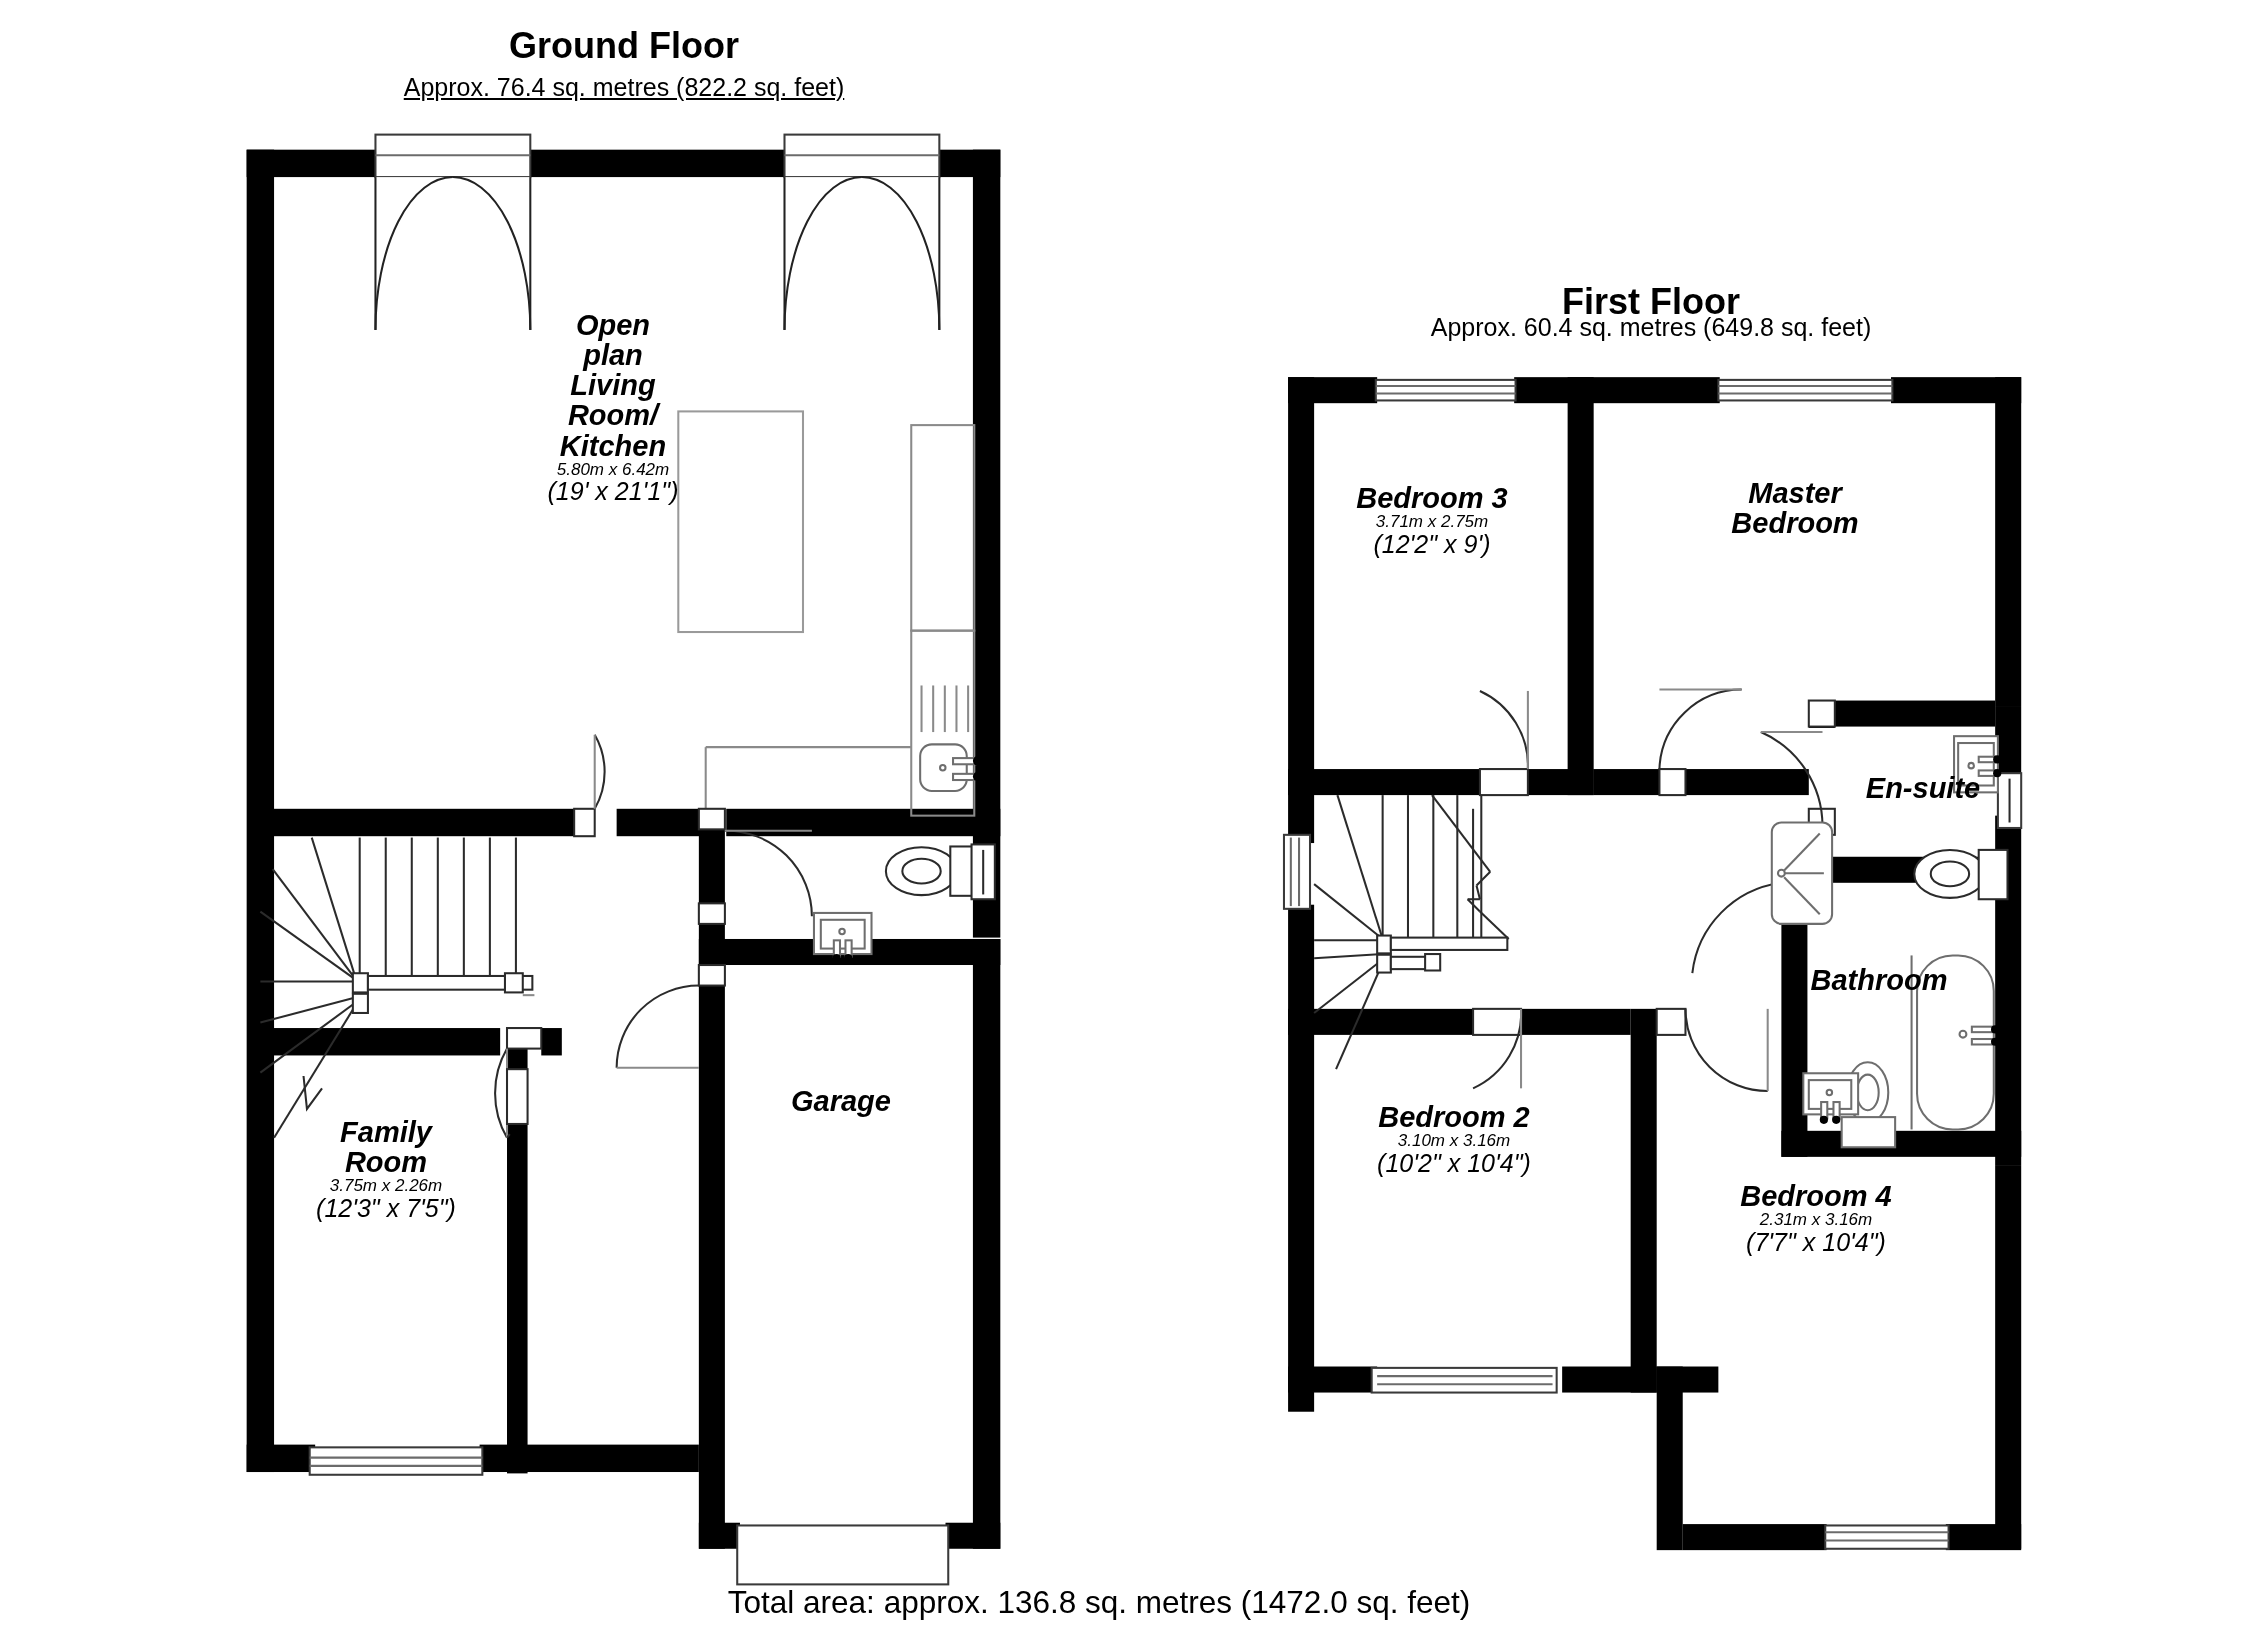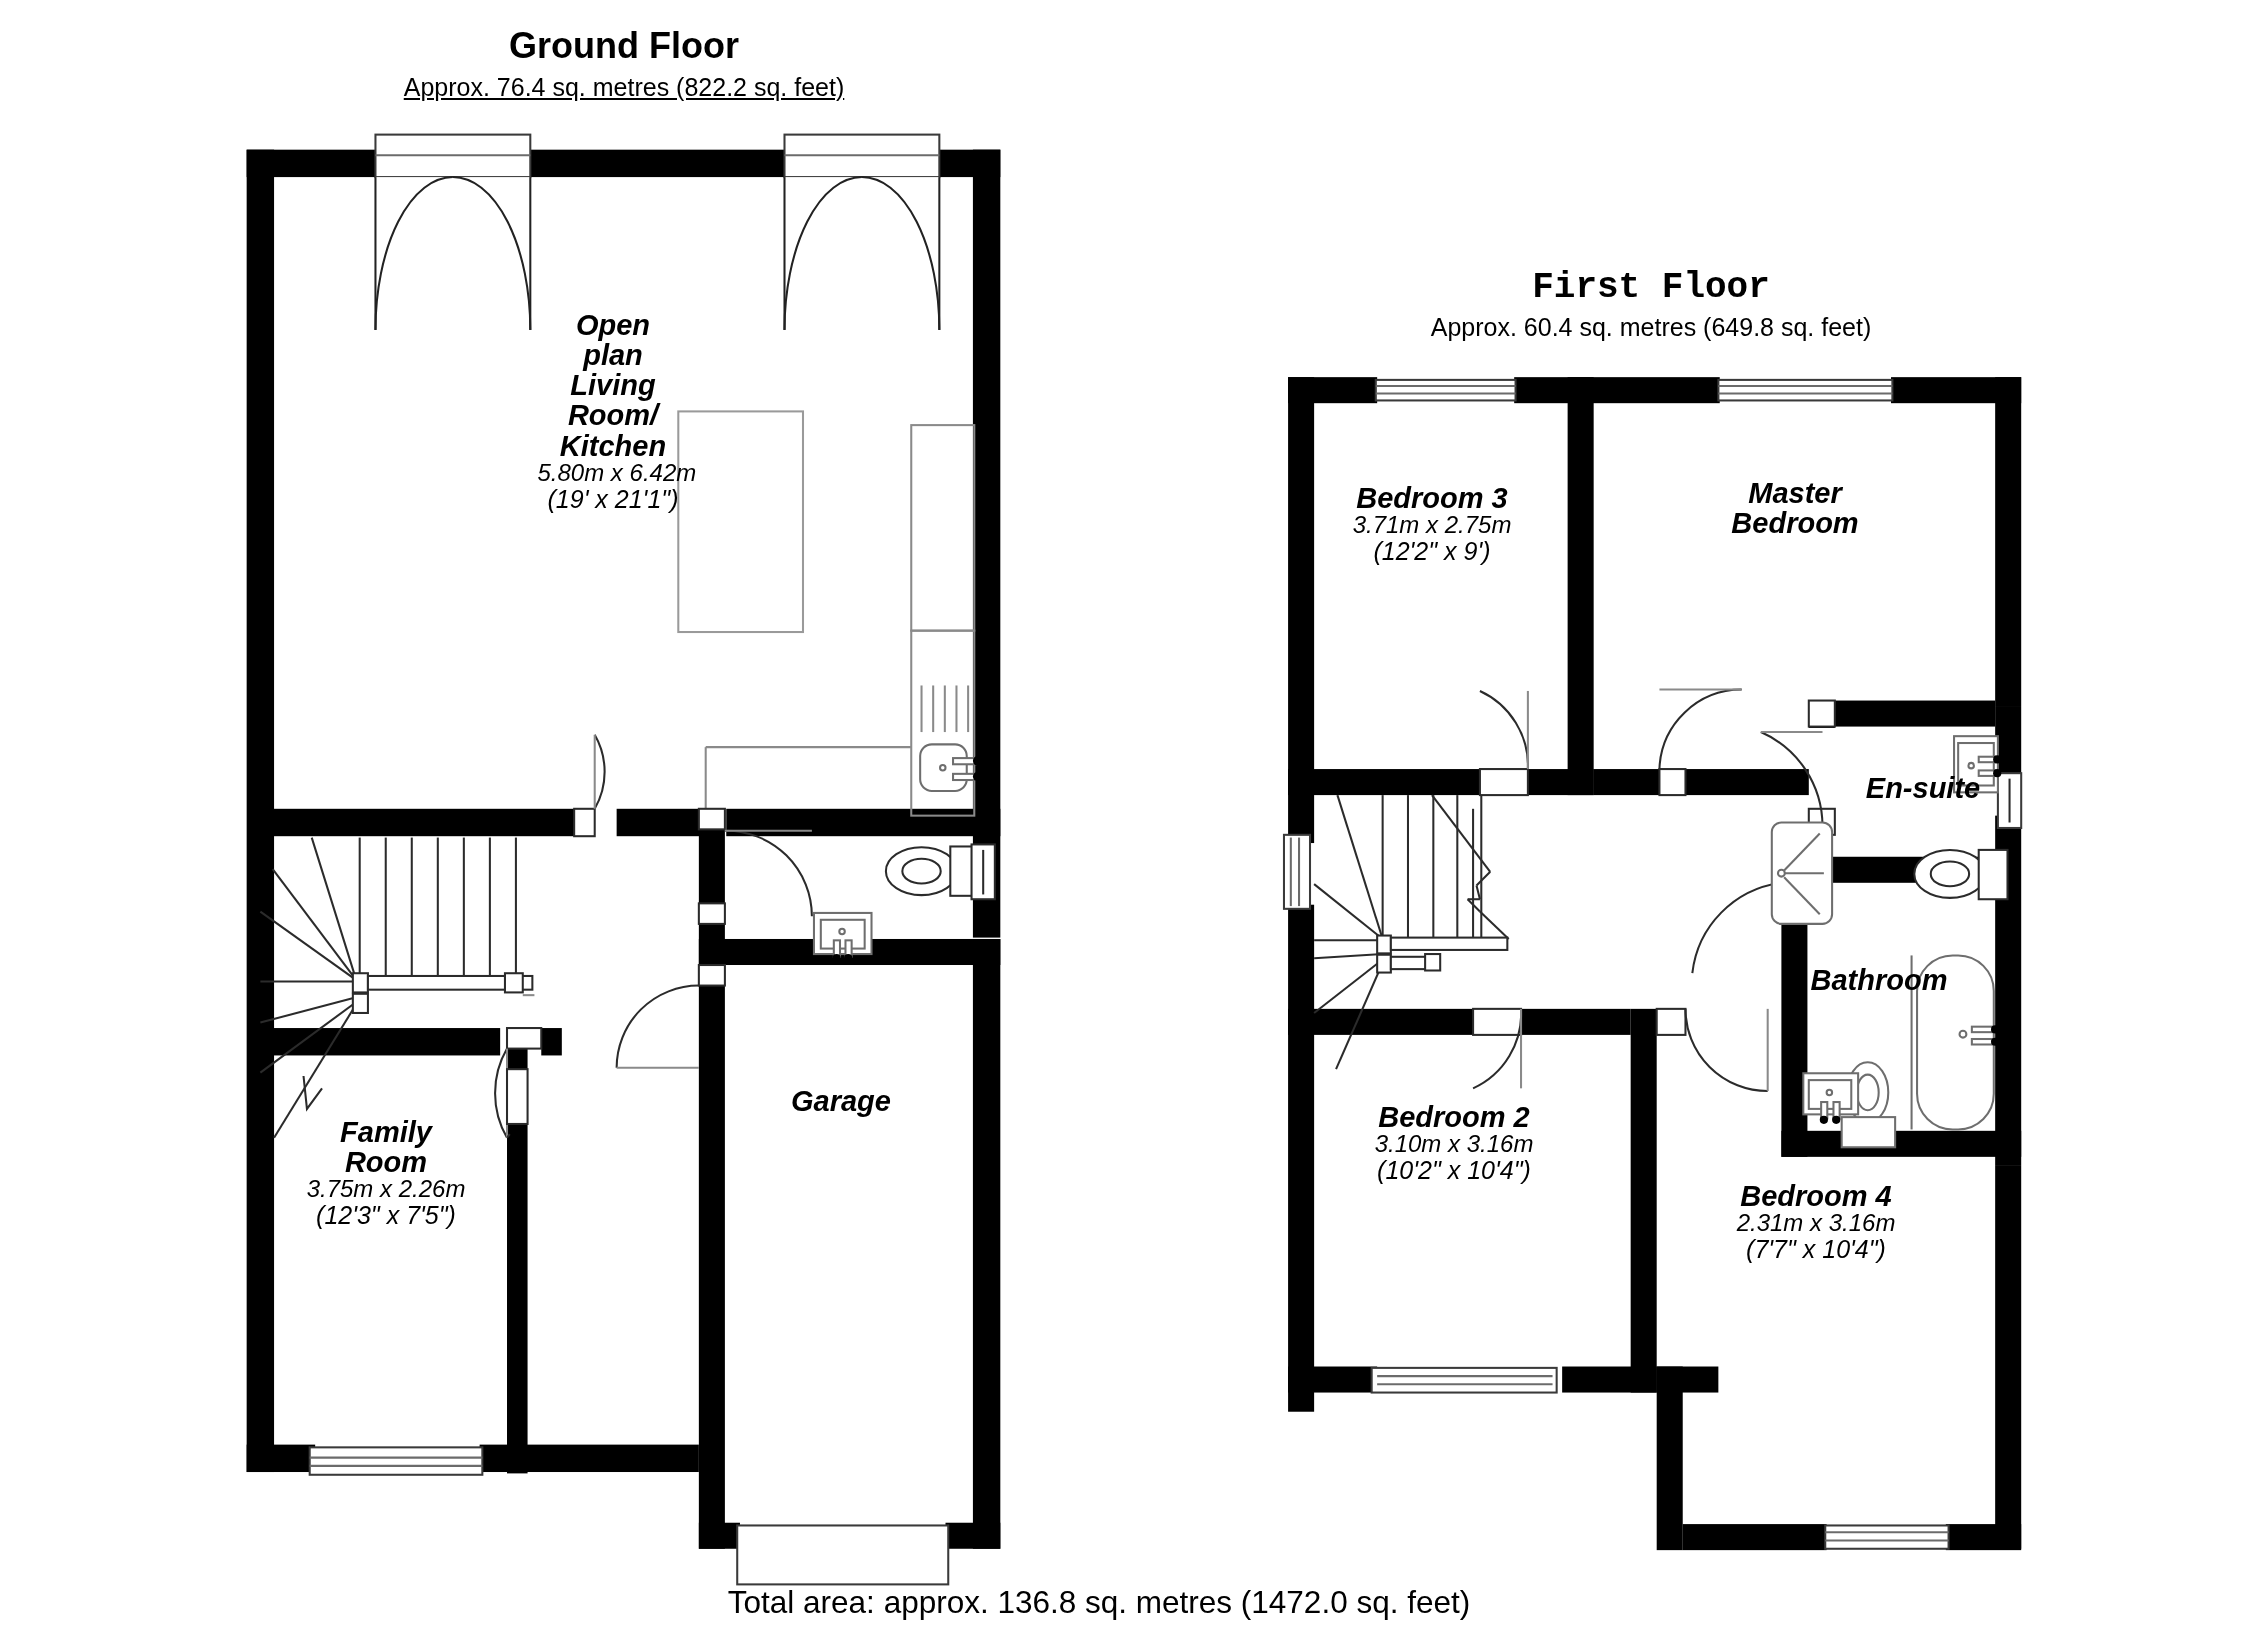--- a/index.html
+++ b/index.html
@@ -55,21 +55,21 @@
     display: block;
     font-weight: bold;
     font-size: 29px;
     white-space: nowrap;
   }
   .room-label.multi .rl-name {
     white-space: normal;
   }
   .room-label .rl-dim {
     display: block;
-    font-size: 24px;
+    font-size: 17px;
     white-space: nowrap;
   }
   .room-label .rl-dim2 {
     display: block;
     font-size: 25px;
     white-space: nowrap;
   }
   .total-area {
     position: absolute;
     text-align: center;
@@ -439,21 +439,21 @@
         <circle cx="2662" cy="1634" r="6" fill="#000000"></circle>
         <rect x="2676" y="1608" width="9" height="24" fill="#ffffff" stroke="#6e6e6e" stroke-width="3"></rect>
         <circle cx="2680" cy="1634" r="6" fill="#000000"></circle>
       </g>
     </g>
   </svg>
 
   <div class="floor-title center-x" style="left:624px; top:27px;">Ground Floor</div>
   <div class="floor-sub center-x" style="left:624px; top:74px;text-decoration:underline;">Approx. 76.4 sq. metres (822.2 sq. feet)</div>
 
-  <div class="floor-title center-x" style="left:1651px; top:269px;font-family:Liberation Mono, monospace;">First Floor</div>
+  <div class="floor-title center-x" style="left:1651px; top:283px;">First Floor</div>
   <div class="floor-sub center-x" style="left:1651px; top:314px;">Approx. 60.4 sq. metres (649.8 sq. feet)</div>
 
   <div class="room-label multi center-x" style="left:613px; top:310px; width:151px;">
     <span class="rl-name">Open</span>
     <span class="rl-name">plan</span>
     <span class="rl-name">Living</span>
     <span class="rl-name">Room/</span>
     <span class="rl-name">Kitchen</span>
     <span class="rl-dim">5.80m x 6.42m</span>
     <span class="rl-dim2">(19' x 21'1")</span>

